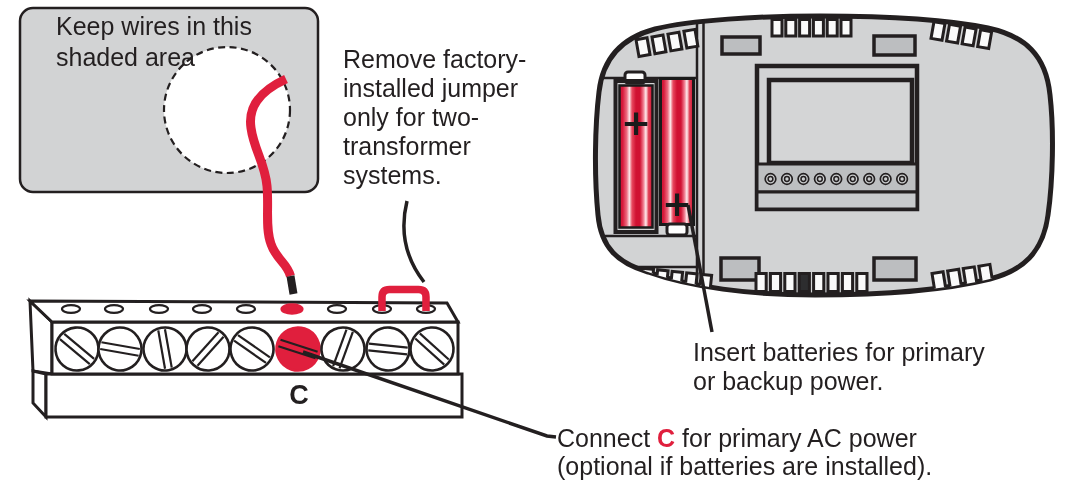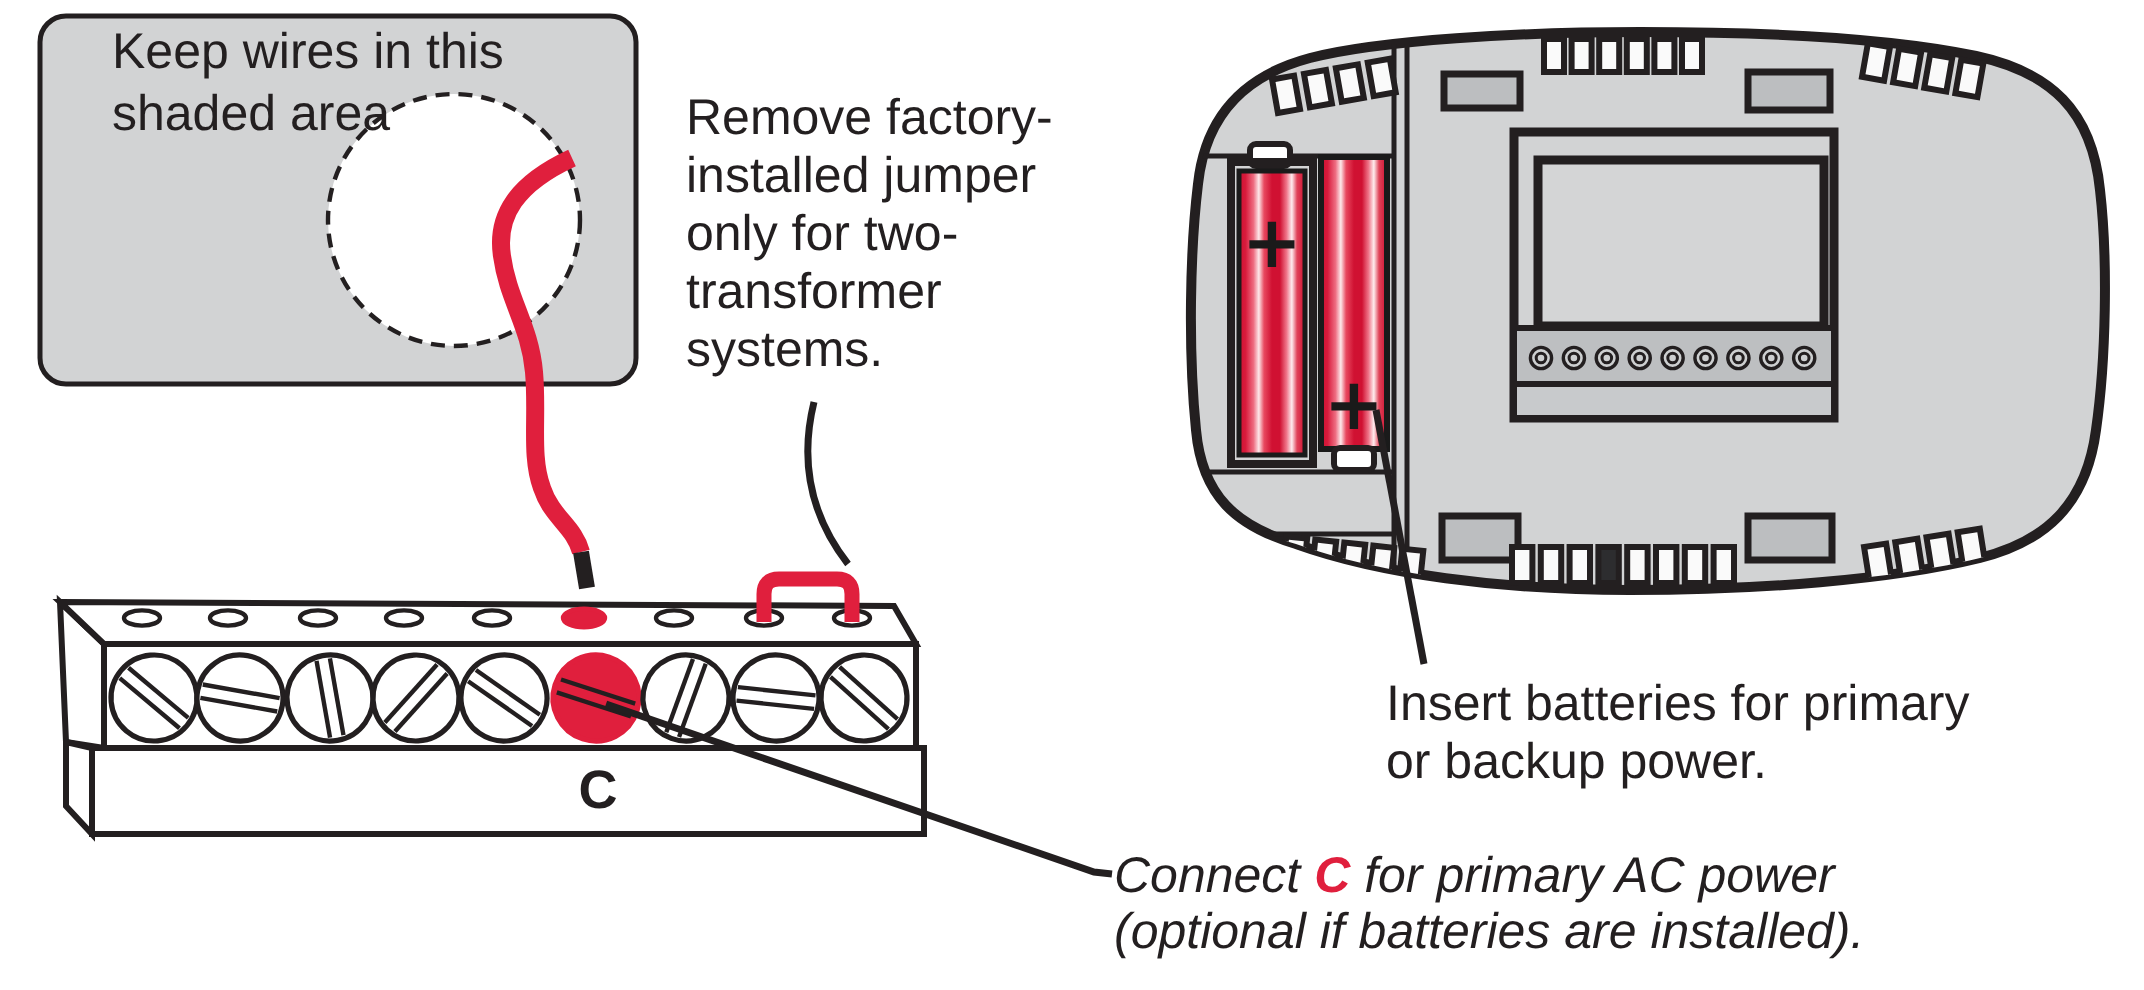--- a/index.html
+++ b/index.html
@@ -3,21 +3,21 @@
 <meta charset="utf-8">
 <style>
   html,body{margin:0;padding:0;background:#ffffff;}
   .stage{position:relative;width:1072px;height:495px;background:#ffffff;overflow:hidden;
          font-family:"Liberation Sans", sans-serif;color:#231f20;}
   .stage svg{position:absolute;left:0;top:0;}
   .note{position:absolute;font-size:25px;line-height:29px;white-space:pre-line;color:#231f20;}
   #note-keep{left:25px;top:11px;line-height:31px;margin-left:31px;}
   #note-remove{left:343px;top:45px;}
   #note-insert{left:693px;top:338px;}
-  #note-connect{left:557px;top:424px;line-height:28px;white-space:normal;font-style:italic;}
+  #note-connect{left:557px;top:424px;line-height:28px;white-space:normal;}
   #label-c{left:284px;top:381px;width:30px;text-align:center;font-size:27px;font-weight:bold;}
   .red-bold{color:#e01f3d;font-weight:bold;}
 </style>
 </head>
 <body>
 
 <div class="stage">
 
 <svg width="1072" height="495" viewBox="0 0 1072 495">
   <defs>

